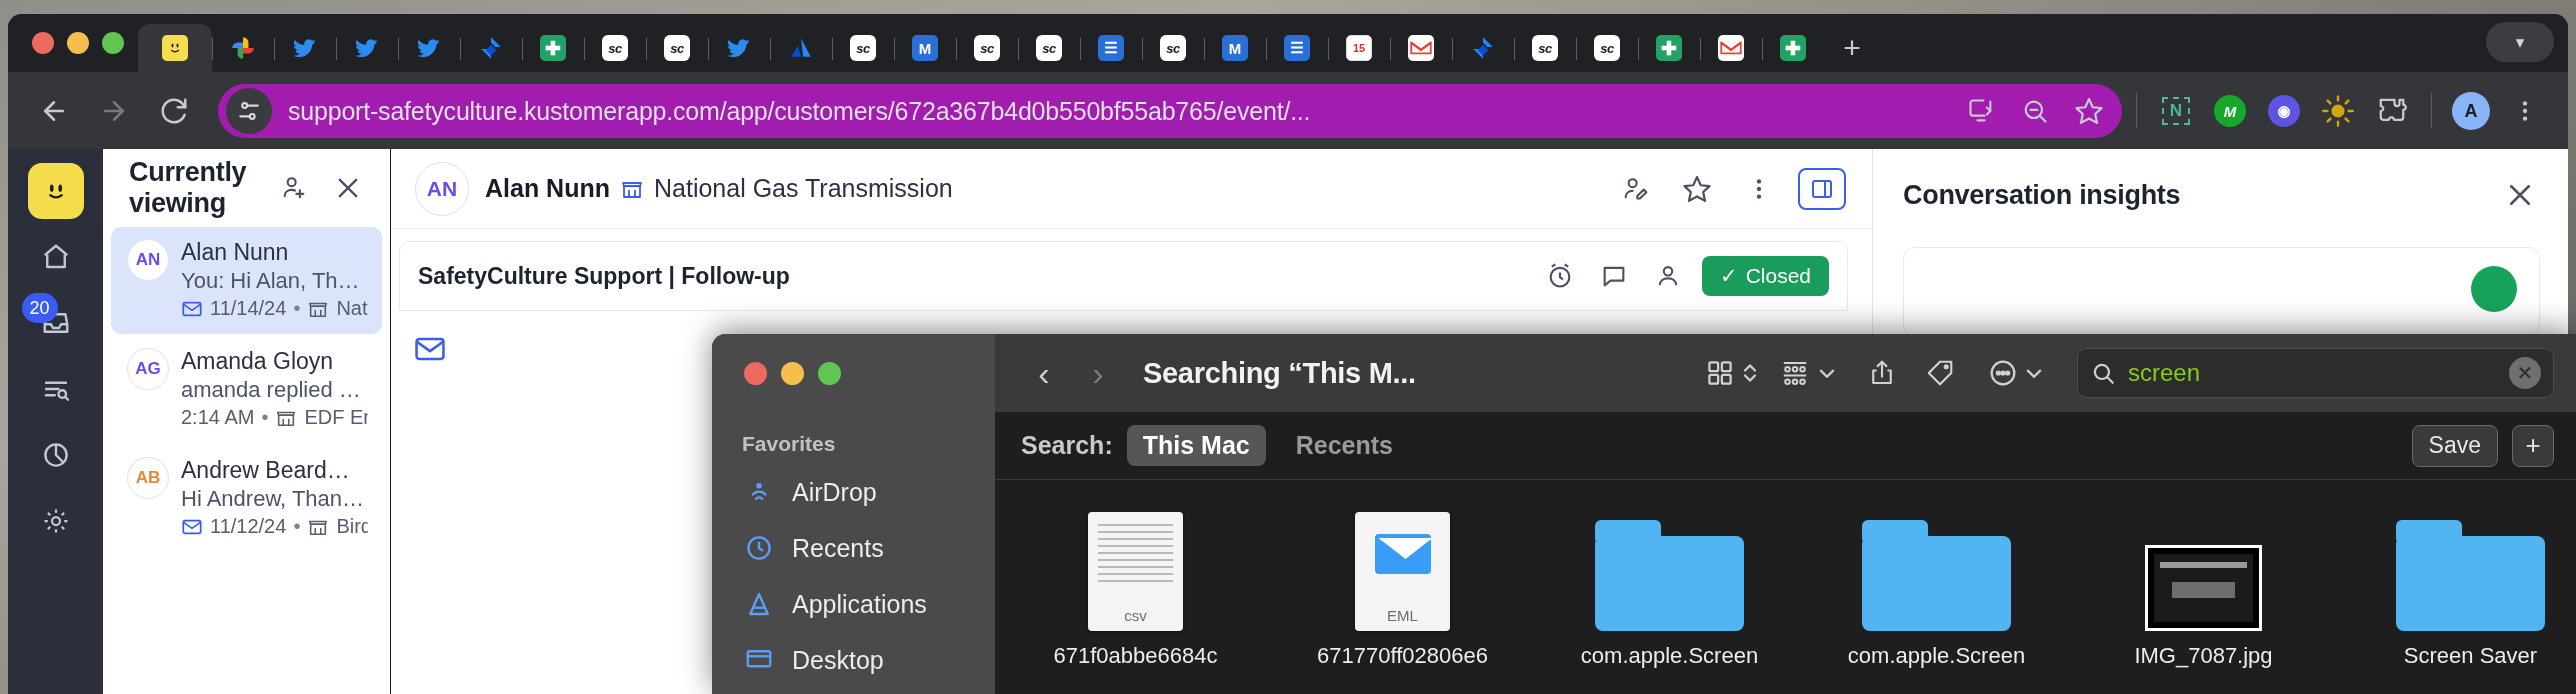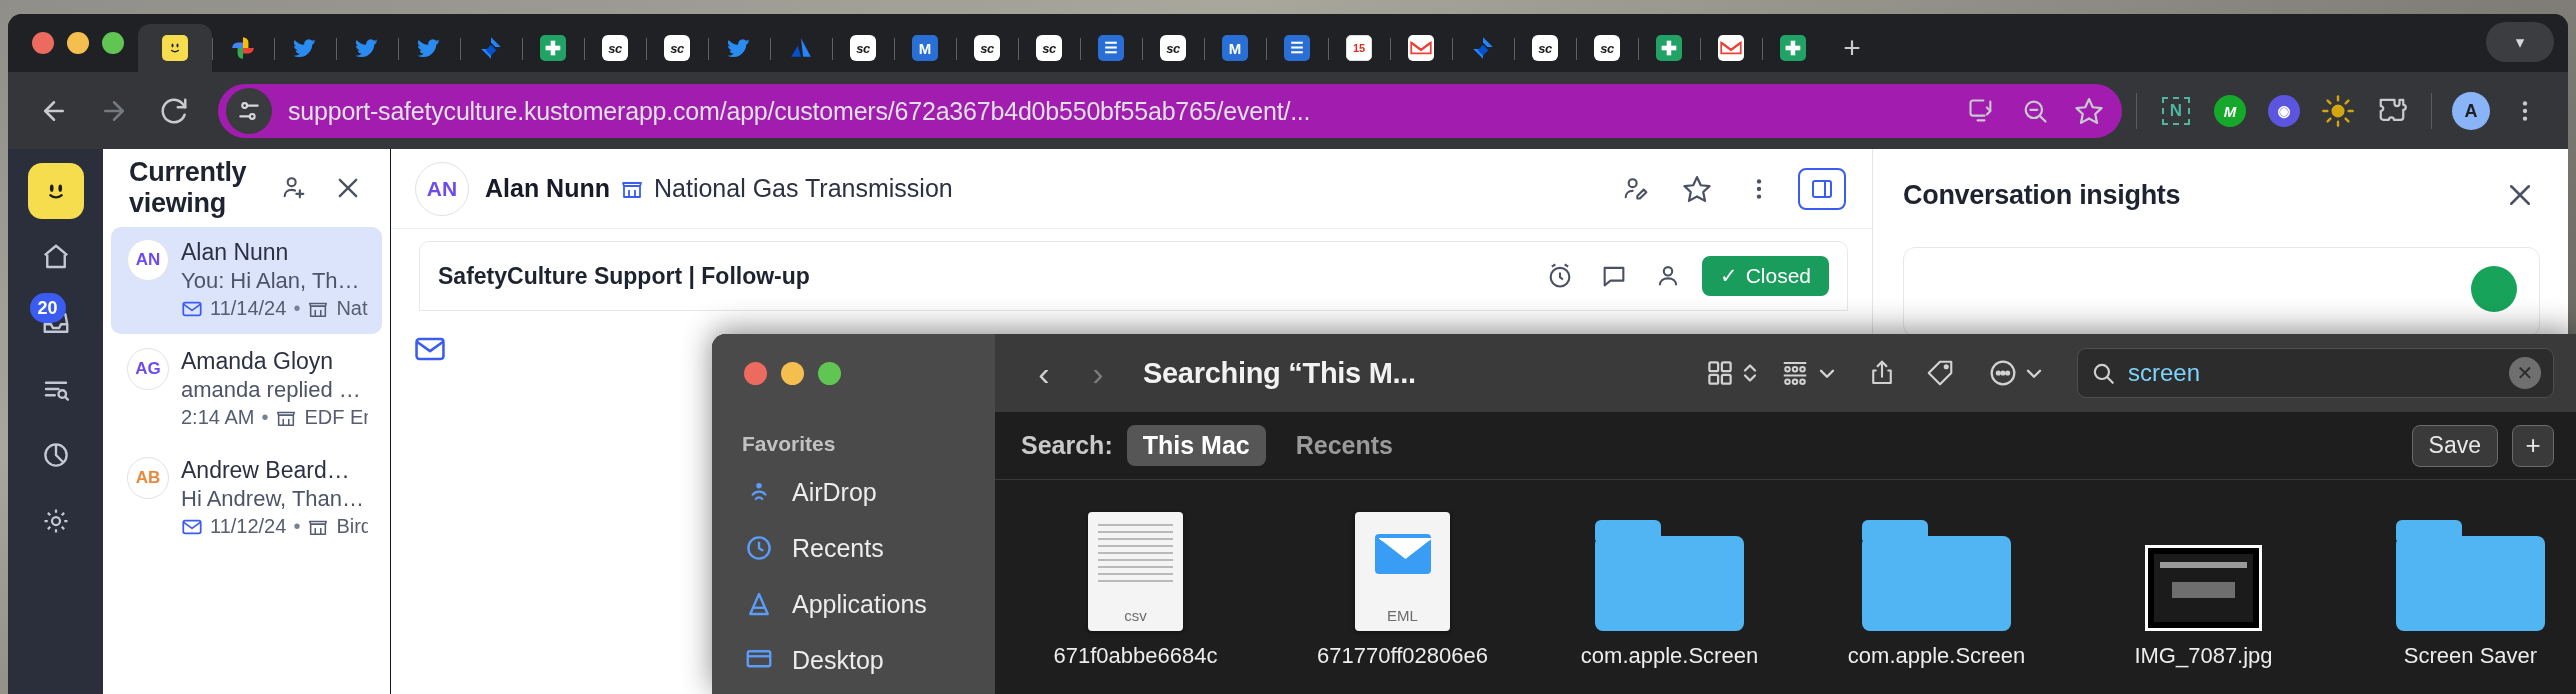--- a/index.html
+++ b/index.html
@@ -85,22 +85,22 @@
   #page { position:absolute; left:0; top:135px; right:0; bottom:0; background:#fff; display:flex; }
 
   
   #rail { width:95px; background:#2b2e3b; display:flex; flex-direction:column;
           align-items:center; padding-top:14px; gap:10px; flex:none; }
   .rail-logo { width:56px; height:56px; border-radius:14px; background:#f6dd4e;
                display:flex; align-items:center; justify-content:center; font-size:26px; }
   .rail-btn { width:56px; height:56px; border-radius:12px; display:flex; align-items:center;
               justify-content:center; color:#c4c8d4; position:relative; }
   .rail-badge { position:absolute; top:-2px; left:-6px; min-width:36px; height:30px; padding:0 7px;
-                border-radius:15px; background:#3b5cf0; color:#fff; font-size:18px; font-weight:700;
-                display:flex; align-items:center; justify-content:center;margin-left:8px; }
+                border-radius:15px; background:#3b5cf0; color:#fff; font-size:18px; font-weight:400;
+                display:flex; align-items:center; justify-content:center; }
 
   
   #cv-panel { width:288px; background:#fff; border-right:1px solid #0f172a; flex:none; }
   #cv-head { height:78px; display:flex; align-items:center; padding:0 22px 0 26px; gap:14px; }
   #cv-title { flex:1; font-size:27px; font-weight:700; color:#1e2330; letter-spacing:-0.3px; }
   .cv-hicon { width:40px; height:40px; display:flex; align-items:center; justify-content:center;
               color:#4b5163; }
   .cv-item { padding:12px 14px 14px 16px; margin:0 8px 2px 8px; border-radius:10px; display:flex; gap:12px; }
   .cv-item.selected { background:#dbe4fb; }
   .cv-av { width:42px; height:42px; border-radius:50%; border:1px solid #e0e2e8; flex:none;
@@ -127,21 +127,21 @@
   .conv-txt { flex:1; min-width:0; }
   .conv-name-row { display:flex; align-items:center; gap:10px; font-size:25px; color:#2b3043;
                    white-space:nowrap; }
   .conv-name-row b { font-weight:700; color:#171b27; }
   .conv-sub { font-size:21px; color:#5b6276; margin-top:2px; }
   .conv-hicon { width:46px; height:46px; display:flex; align-items:center; justify-content:center;
                 color:#4b5163; flex:none; }
   .conv-hicon.boxed { border:2px solid #3b5cf0; border-radius:8px; color:#3b5cf0;
                       width:48px; height:42px; }
   #conv-body { flex:1; position:relative; background:#fff; overflow:hidden; }
-  .msg-card { position:absolute; left:28px; right:24px; top:12px; height:70px;
+  .msg-card { position:absolute; left:8px; right:24px; top:12px; height:70px;
               border:1px solid #e6e8ec; border-radius:10px 10px 0 0; background:#fff;
               display:flex; align-items:center; padding:0 18px; gap:14px; }
   .msg-title { flex:1; font-size:23px; font-weight:700; color:#1e2330; white-space:nowrap;
                overflow:hidden; }
   .msg-ic { width:40px; height:40px; display:flex; align-items:center; justify-content:center;
             color:#4b5163; flex:none; }
   .pill-done { background:#1a9c5c; color:#fff; border-radius:8px; height:40px; padding:0 18px;
                font-size:21px; display:flex; align-items:center; gap:8px; flex:none; }
   .mail-ic { position:absolute; left:22px; top:103px; color:#3b5cf0; }
 
@@ -168,21 +168,21 @@
   .tb-arrow { width:54px; height:54px; display:flex; align-items:center; justify-content:center;
               color:#cfcfcf; font-size:34px; font-weight:300; }
   .tb-arrow.dim { color:#7c7c7c; }
   #finder-title { font-size:29px; color:#f2f2f2; font-weight:600; margin-left:18px;
                   white-space:nowrap; letter-spacing:-0.3px; }
   .tb-gap { flex:1; }
   .tb-icon { width:58px; height:54px; display:flex; align-items:center; justify-content:center;
              color:#d2d2d2; gap:6px; }
   #finder-search { width:477px; height:50px; background:#2c2c2c; border:1px solid #4f4f4f;
                    border-radius:9px; display:flex; align-items:center; padding:0 12px; gap:12px; margin-left:16px; }
-  #fs-text { flex:1; color:#7dd3fc; font-size:24px; }
+  #fs-text { flex:1; color:#84cc16; font-size:24px; }
   .fs-clear { width:32px; height:32px; border-radius:50%; background:#6f6f6f; color:#2c2c2c;
               display:flex; align-items:center; justify-content:center; font-size:20px; }
 
   #finder-mid { flex:1; display:flex; min-height:0; }
   #finder-sb { width:283px; background:#4a4a4a; padding-top:10px; flex:none; }
   .sb-head { font-size:21px; color:#c2c2c2; font-weight:600; padding:10px 0 8px 30px; }
   .sb-item { height:56px; display:flex; align-items:center; gap:16px; padding-left:30px;
              color:#ededed; font-size:25px; }
   .sb-ic { width:34px; height:34px; display:flex; align-items:center; justify-content:center;
            color:#5b9df9; flex:none; }

